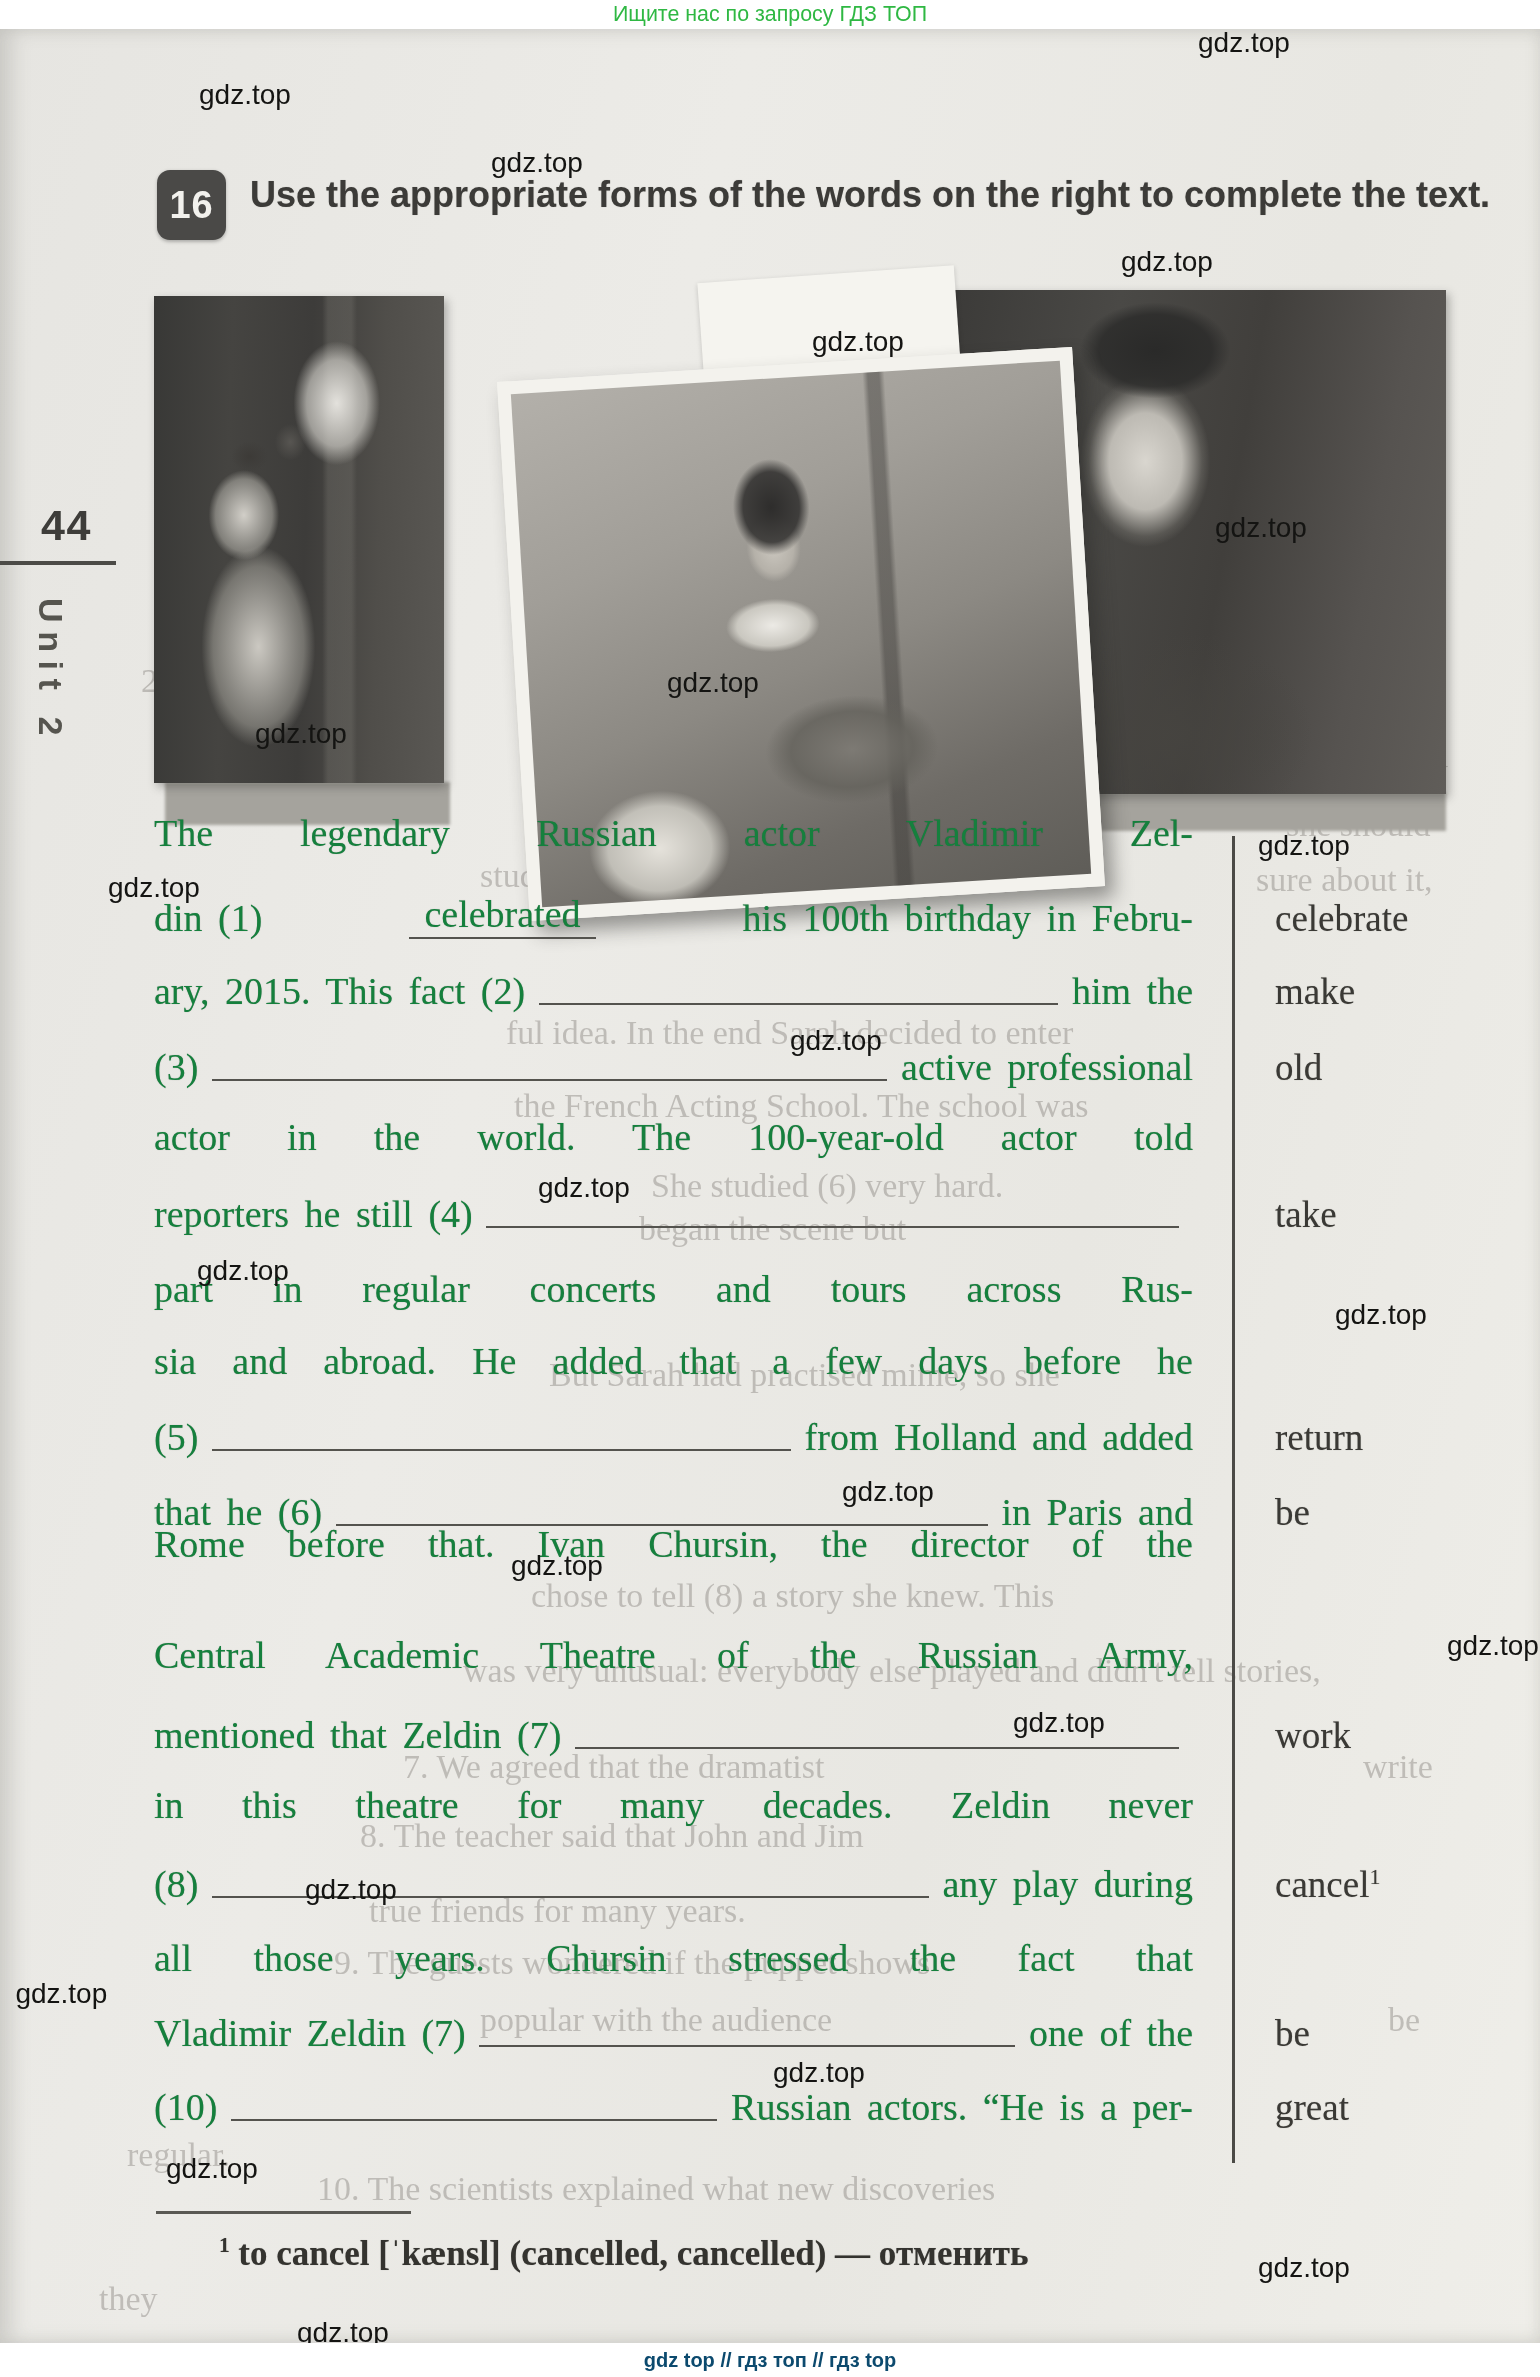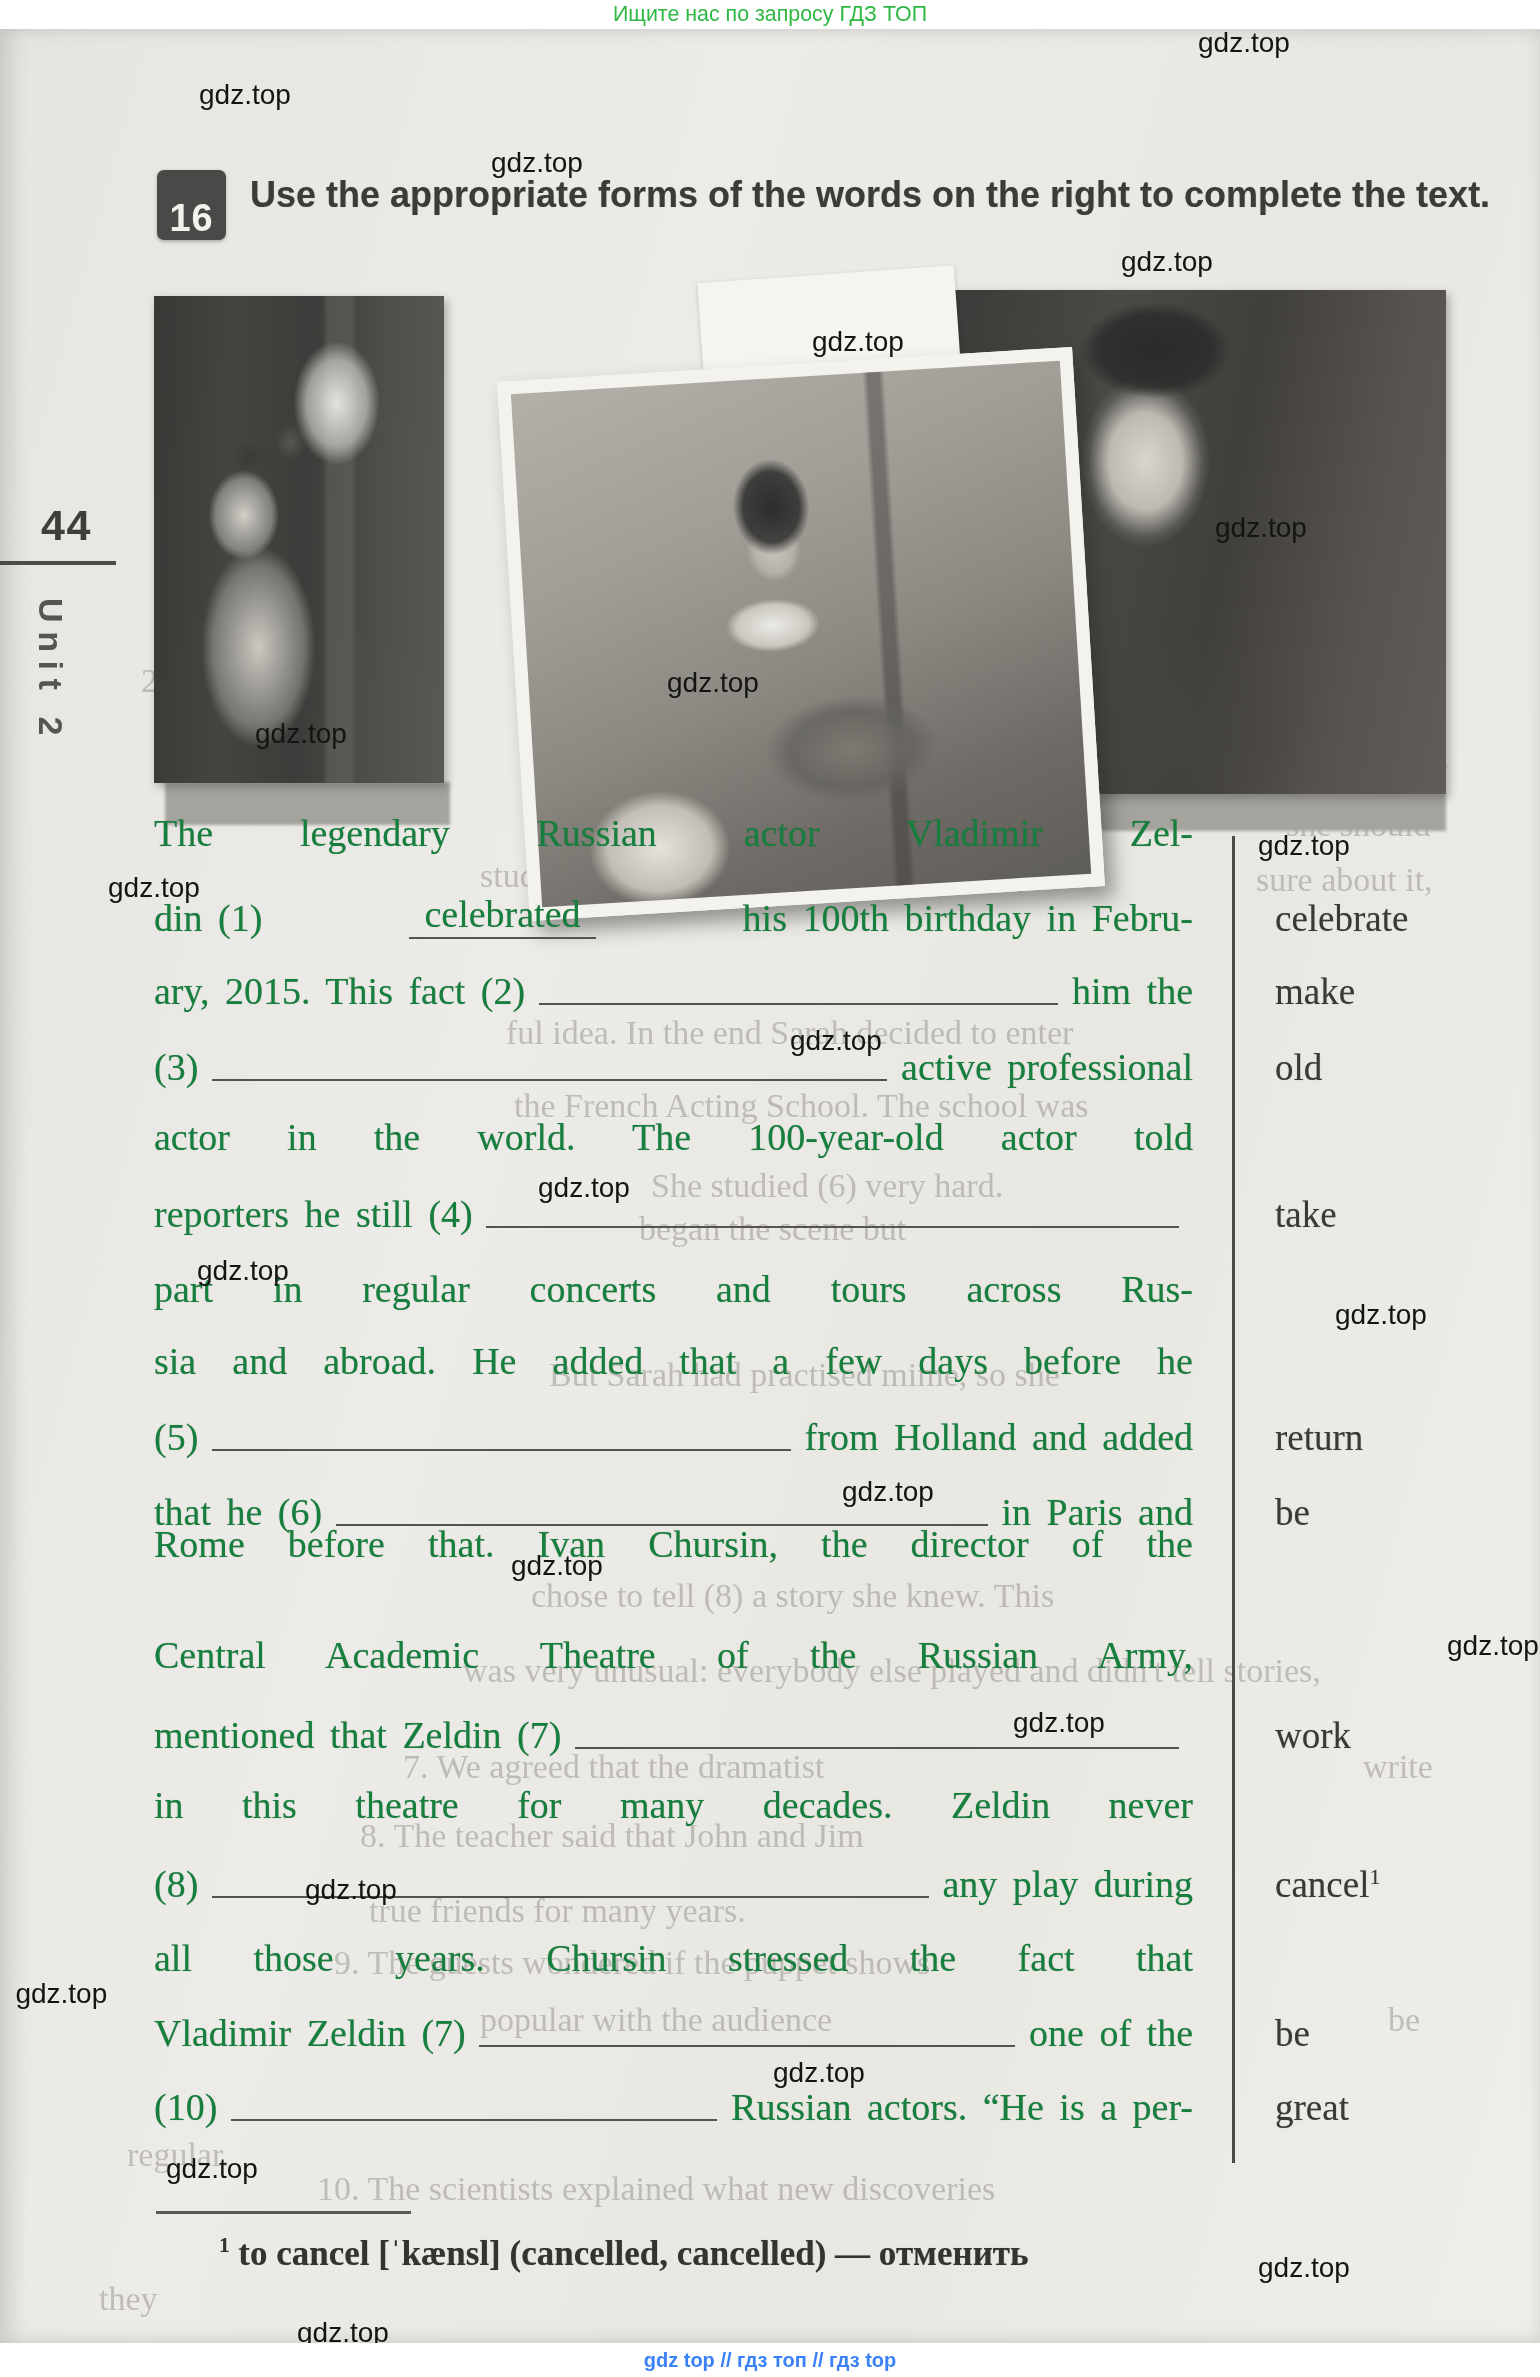--- a/index.html
+++ b/index.html
@@ -4,35 +4,35 @@
 <style>
   html,body{margin:0;padding:0;background:#ffffff;}
   #page{position:relative;width:1540px;height:2377px;overflow:hidden;
         background:#ffffff;font-family:"Liberation Serif",serif;}
   
   .strip{position:absolute;left:0;width:100%;background:#ffffff;z-index:10;
          display:flex;align-items:center;justify-content:center;}
   .strip.top{top:0;height:29px;}
   .strip.top span{font:500 21.4px "Liberation Sans",sans-serif;color:#2fb843;}
   .strip.bottom{top:2343px;height:34px;}
-  .strip.bottom span{font:600 20px "Liberation Sans",sans-serif;color:#3b82f6;}
+  .strip.bottom span{font:600 20px "Liberation Sans",sans-serif;color:#0c4a6e;}
   
   .paper{position:absolute;left:0;top:29px;width:1540px;height:2314px;z-index:0;
          background:linear-gradient(105deg,#e6e5e1 0%,#ecebe7 35%,#e8e7e2 65%,#efeee9 100%);
          box-shadow:inset 12px 0 19px rgba(90,88,84,.18), inset -5.1px 0 12px rgba(120,118,112,.10);}
   
   .pagenum{position:absolute;left:41px;top:501px;z-index:6;
            font:700 43px "Liberation Sans",sans-serif;color:#3e3d3a;letter-spacing:1.7px;}
   .pagenum-rule{position:absolute;left:0;top:561px;width:116px;height:4.3px;background:#4c4b47;z-index:6;}
   .unit-label{position:absolute;left:31px;top:598px;z-index:6;
               writing-mode:vertical-rl;text-orientation:sideways;
               font:700 34px "Liberation Sans",sans-serif;color:#56554f;letter-spacing:8.6px;}
   
   .badge{position:absolute;left:157px;top:170px;width:69px;height:70px;background:#4a4947;
-         z-index:6;display:flex;align-items:flex-end;justify-content:center;border-radius:7px;
+         z-index:6;display:flex;align-items:center;justify-content:center;border-radius:13px;
          box-shadow:0 1.7px 3.4px rgba(0,0,0,.25);}
   .badge span{font:700 38px "Liberation Sans",sans-serif;color:#f2f1ed;letter-spacing:0.9px;}
   .instruction{position:absolute;left:250px;top:171px;width:1247px;z-index:6;
                font:600 36px/1.35 "Liberation Sans",sans-serif;color:#3c3b38;
                text-shadow:0 0 0.9px rgba(60,60,55,.35);}
   
   .photo-shadow{position:absolute;background:#a5a39d;filter:blur(1.7px);z-index:2;}
   .photo{position:absolute;z-index:3;}
   .photo.left{left:154px;top:296px;width:290px;height:487px;
     box-shadow:2.6px 4.3px 8.6px rgba(50,50,46,.35);

